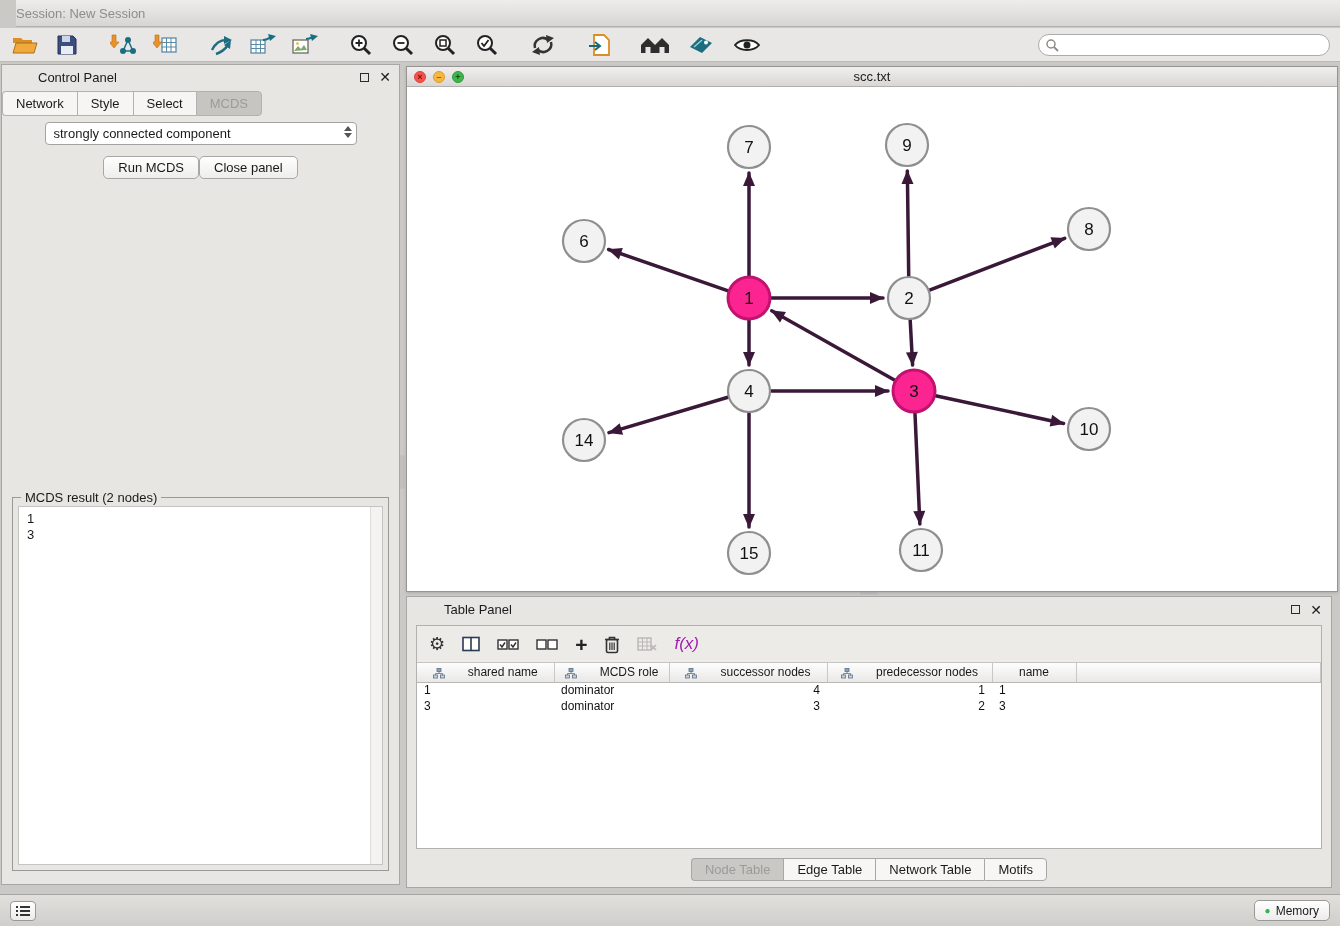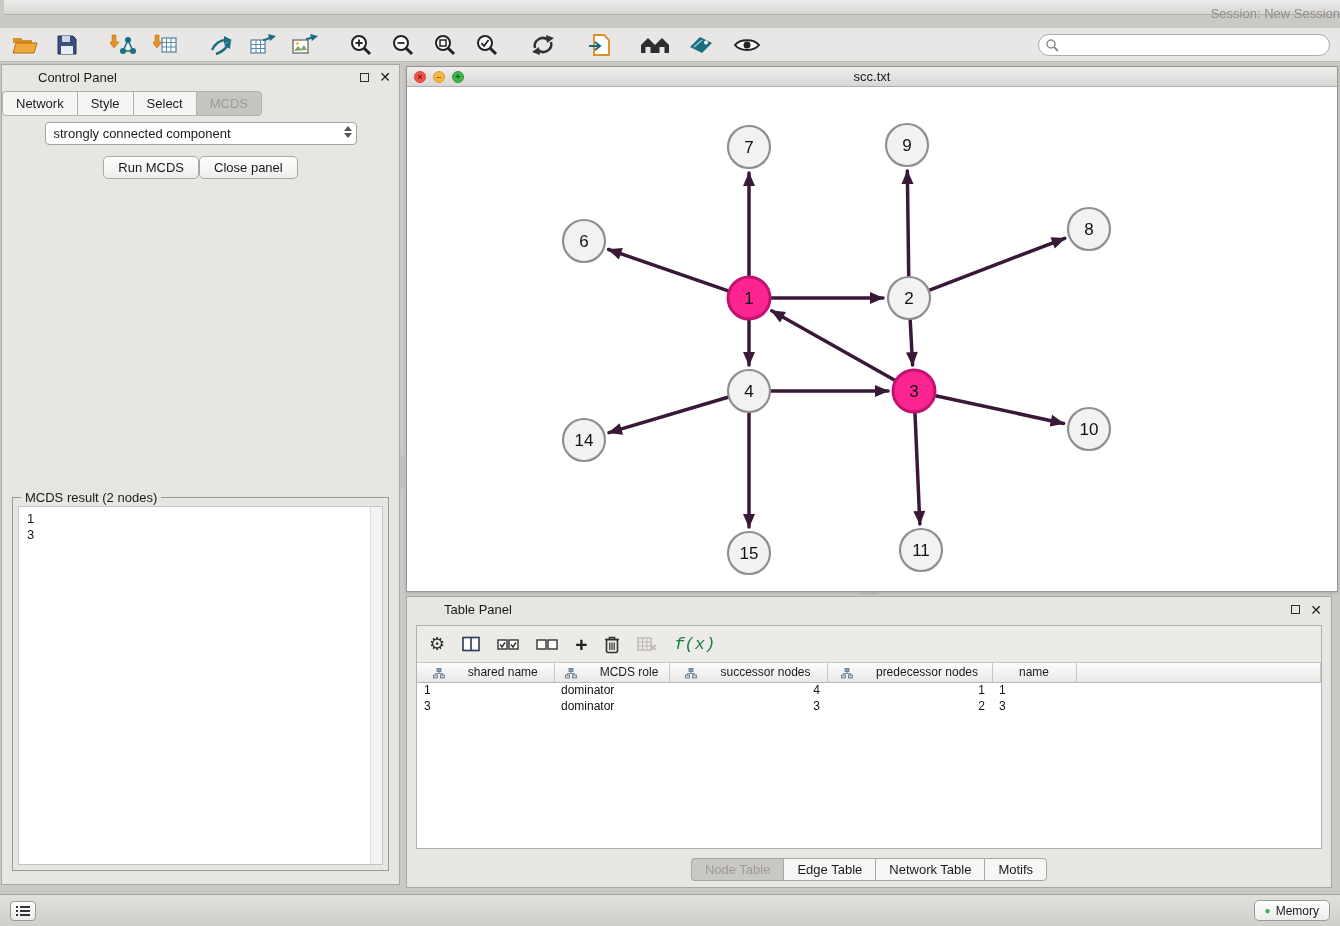--- a/index.html
+++ b/index.html
@@ -1,23 +1,23 @@
 <!DOCTYPE html>
 <html><head>
 <meta charset="utf-8">
 <style>
   * { margin:0; padding:0; box-sizing:border-box; }
   html,body { width:1340px; height:926px; }
   body { font-family:"Liberation Sans","DejaVu Sans",sans-serif; font-size:13px; color:#1a1a1a; }
   .app { position:relative; width:1340px; height:926px; background:#cbc9c6; overflow:hidden; }
 
   
-  .titlebar { position:absolute; top:0; left:4px; right:0; height:15px;
+  .titlebar { position:absolute; top:0; left:16px; right:0; height:27px;
     background:linear-gradient(#ededec,#d7d5d3); border-bottom:1px solid #b2b0ae;
-    text-align:right; line-height:27px; color:#8f8d8b; font-size:13px; }
+    text-align:left; line-height:27px; color:#8f8d8b; font-size:13px; }
 
   
   .toolbar { position:absolute; top:28px; left:0; right:0; height:34px;
     background:#e9e7e5; border-bottom:1px solid #bbb9b7;
     display:flex; align-items:center; padding:0 10px; }
   .grp { display:flex; align-items:center; gap:12px; margin-right:26px; }
   .tool-btn { width:30px; height:28px; display:flex; align-items:center; justify-content:center; border-radius:4px; }
   .search-wrap { margin-left:auto; position:relative; }
   .search-input { width:292px; height:22px; border:1px solid #aeacaa; border-radius:11px;
     background:#fff; padding:0 8px 0 24px; font-size:12px; outline:none; }
@@ -71,21 +71,21 @@
 
   
   .table-panel { position:absolute; left:406px; top:596px; width:926px; height:292px;
     background:#e8e6e3; border:1px solid #a9a7a5; display:flex; flex-direction:column; }
   .tp-head { height:25px; display:flex; align-items:center; padding:0 9px; }
   .table-box { margin:3px 9px 0; border:1px solid #b3b1af; background:#fff; height:224px; display:flex; flex-direction:column; }
   .tp-toolbar { height:37px; background:#edebe8; border-bottom:1px solid #c6c4c2; display:flex; align-items:center; gap:17px; padding:0 12px; }
   .tp-icon { display:flex; align-items:center; justify-content:center; }
   .gear-glyph { font-family:"DejaVu Sans",sans-serif; font-size:18px; color:#333; line-height:1; }
   .plus-glyph { font-size:21px; font-weight:bold; color:#222; line-height:1; }
-  .fx-glyph { font-family:Liberation Mono, monospace; font-style:italic; font-size:17px; color:#15803d; }
+  .fx-glyph { font-family:Liberation Sans, sans-serif; font-style:italic; font-size:17px; color:#a21caf; }
   table.node-table { border-collapse:collapse; table-layout:fixed; width:100%; font-size:12px; }
   table.node-table th { height:19px; background:linear-gradient(#fdfdfd,#e9e8e7); border-right:1px solid #c9c7c5;
     border-bottom:1px solid #b9b7b5; font-weight:normal; padding:0 4px; text-align:left; }
   .th-inner { display:flex; align-items:flex-end; justify-content:center; gap:23px; }
   table.node-table td { height:16px; padding:0 7px; color:#111; }
   td.num { text-align:right; }
   .tbody-wrap { flex:1; overflow:hidden; background:#fff; }
   .tp-tabs { display:flex; justify-content:center; margin-top:9px; }
   .tp-tab { padding:3px 13px; font-size:13px; background:#f7f6f5; border:1px solid #a9a7a5; border-right:none; }
   .tp-tab:first-child { border-radius:4px 0 0 4px; }

